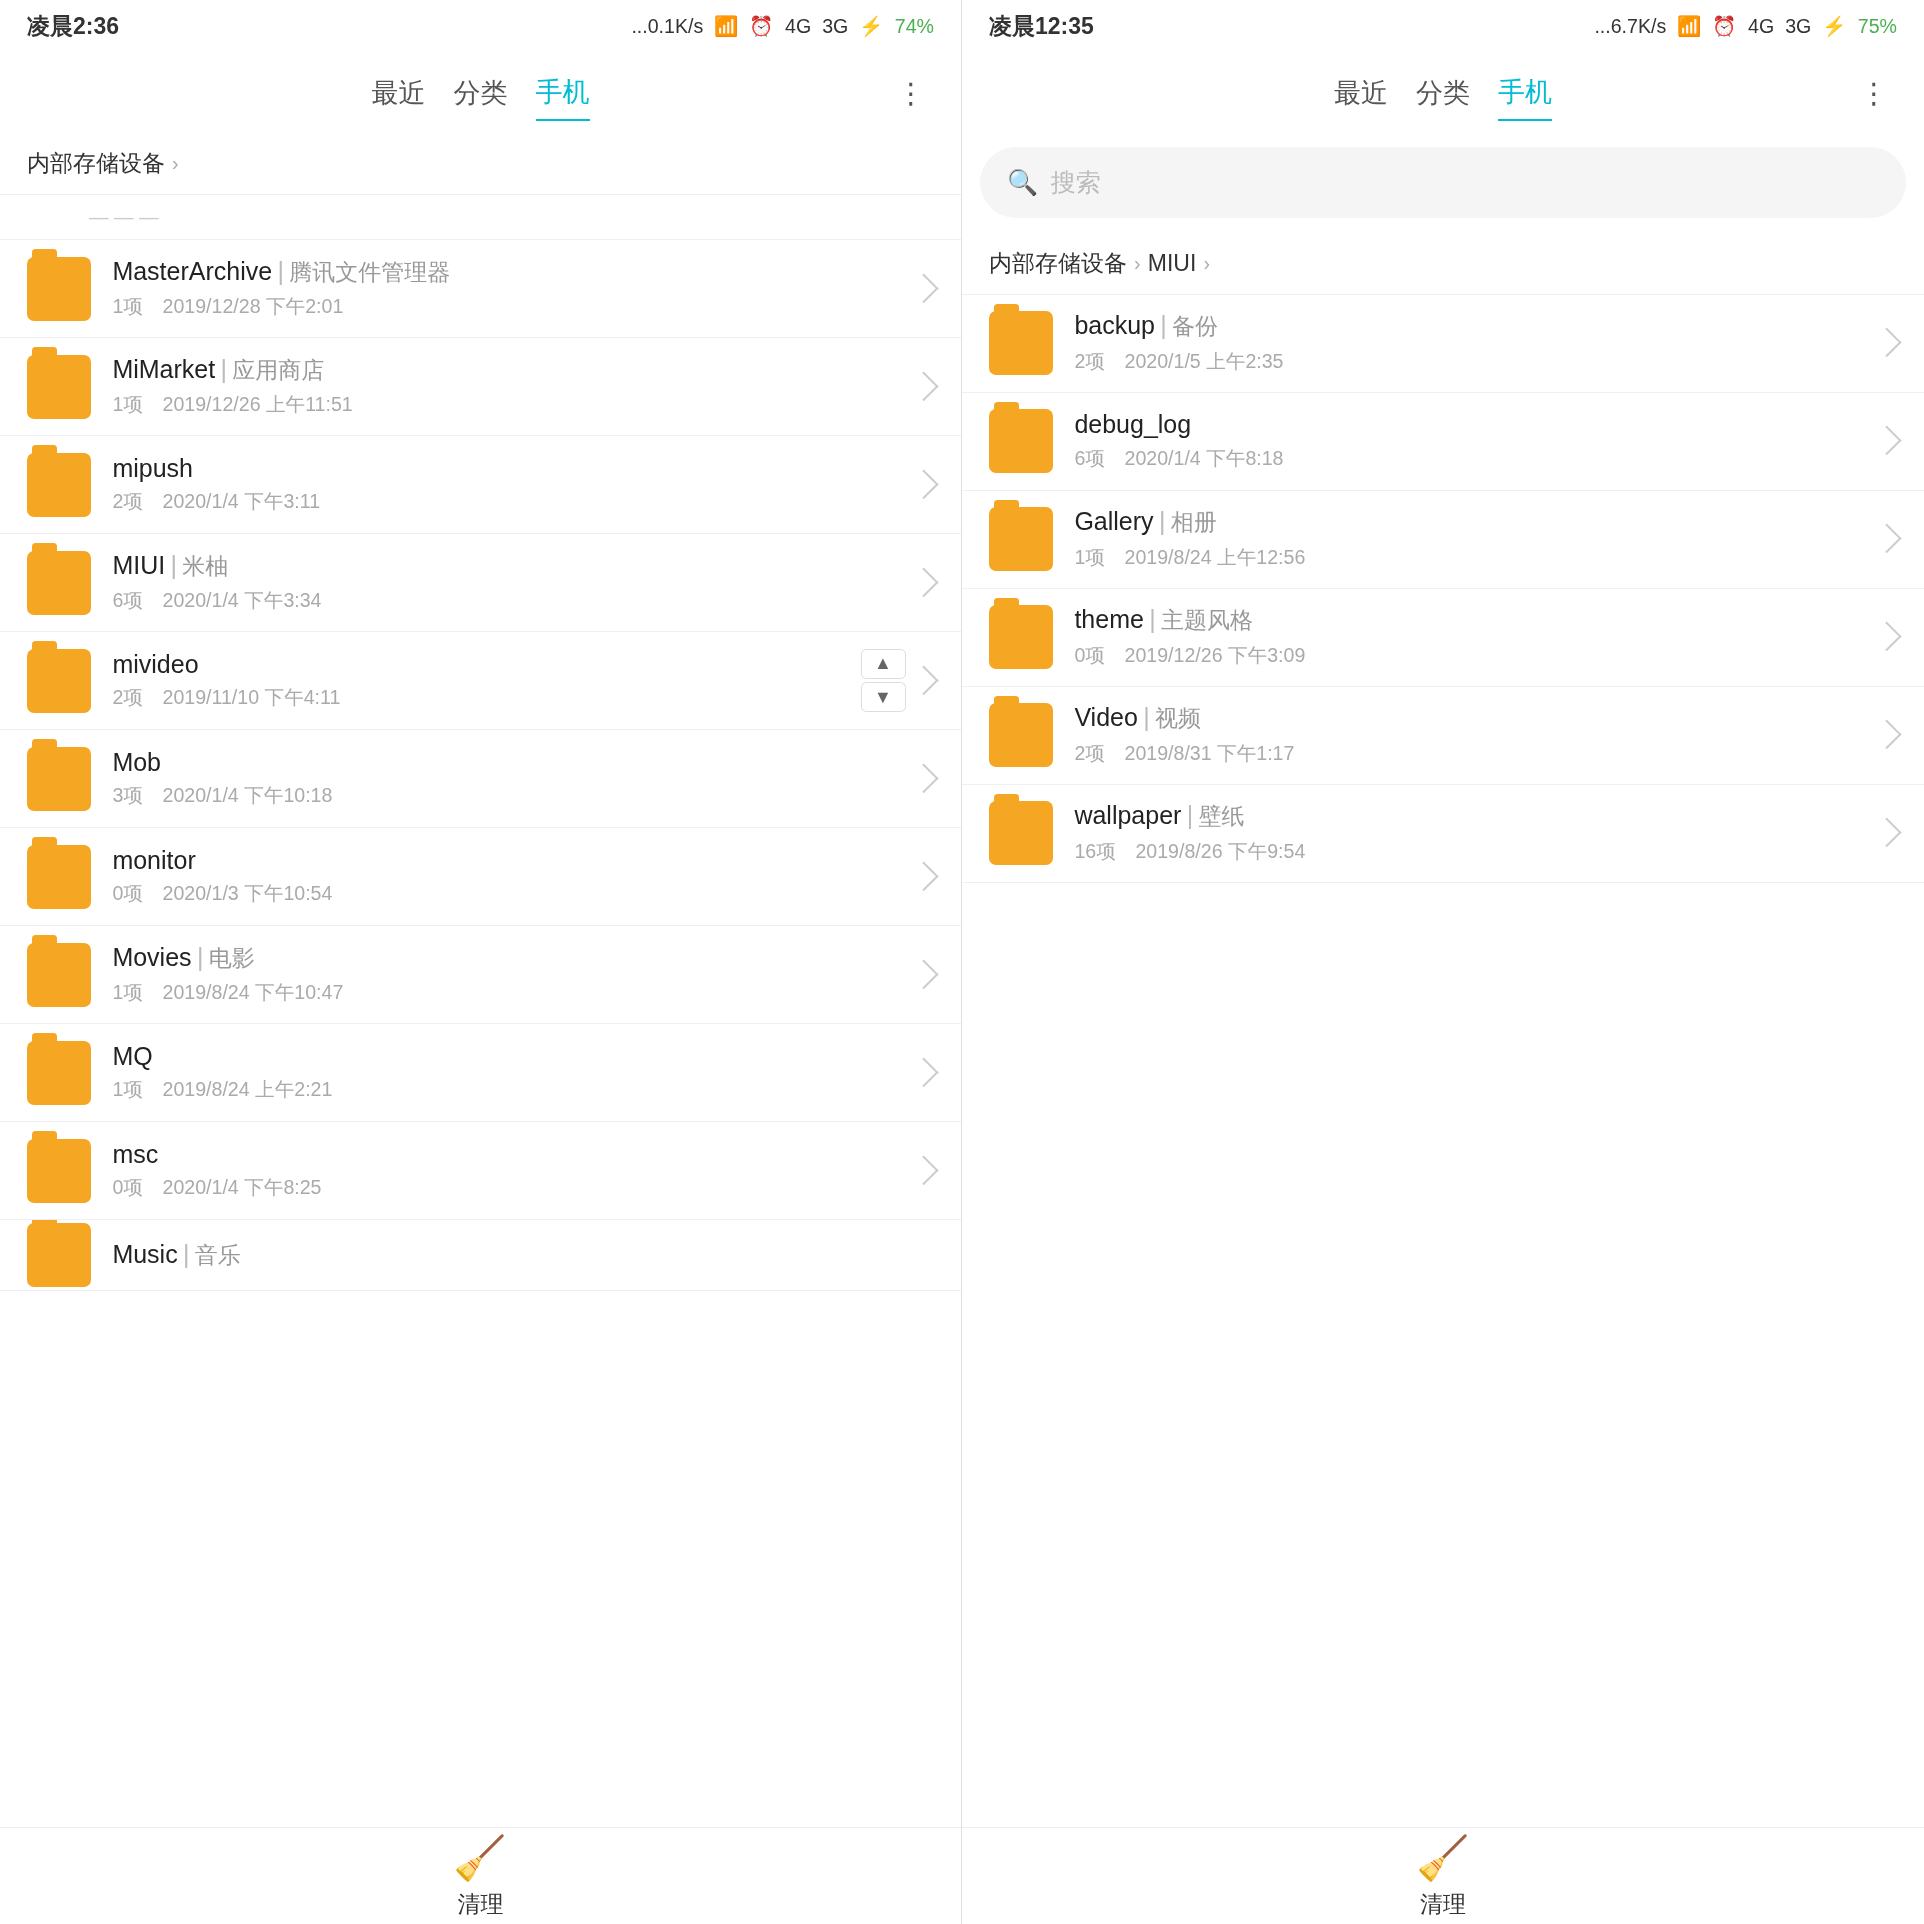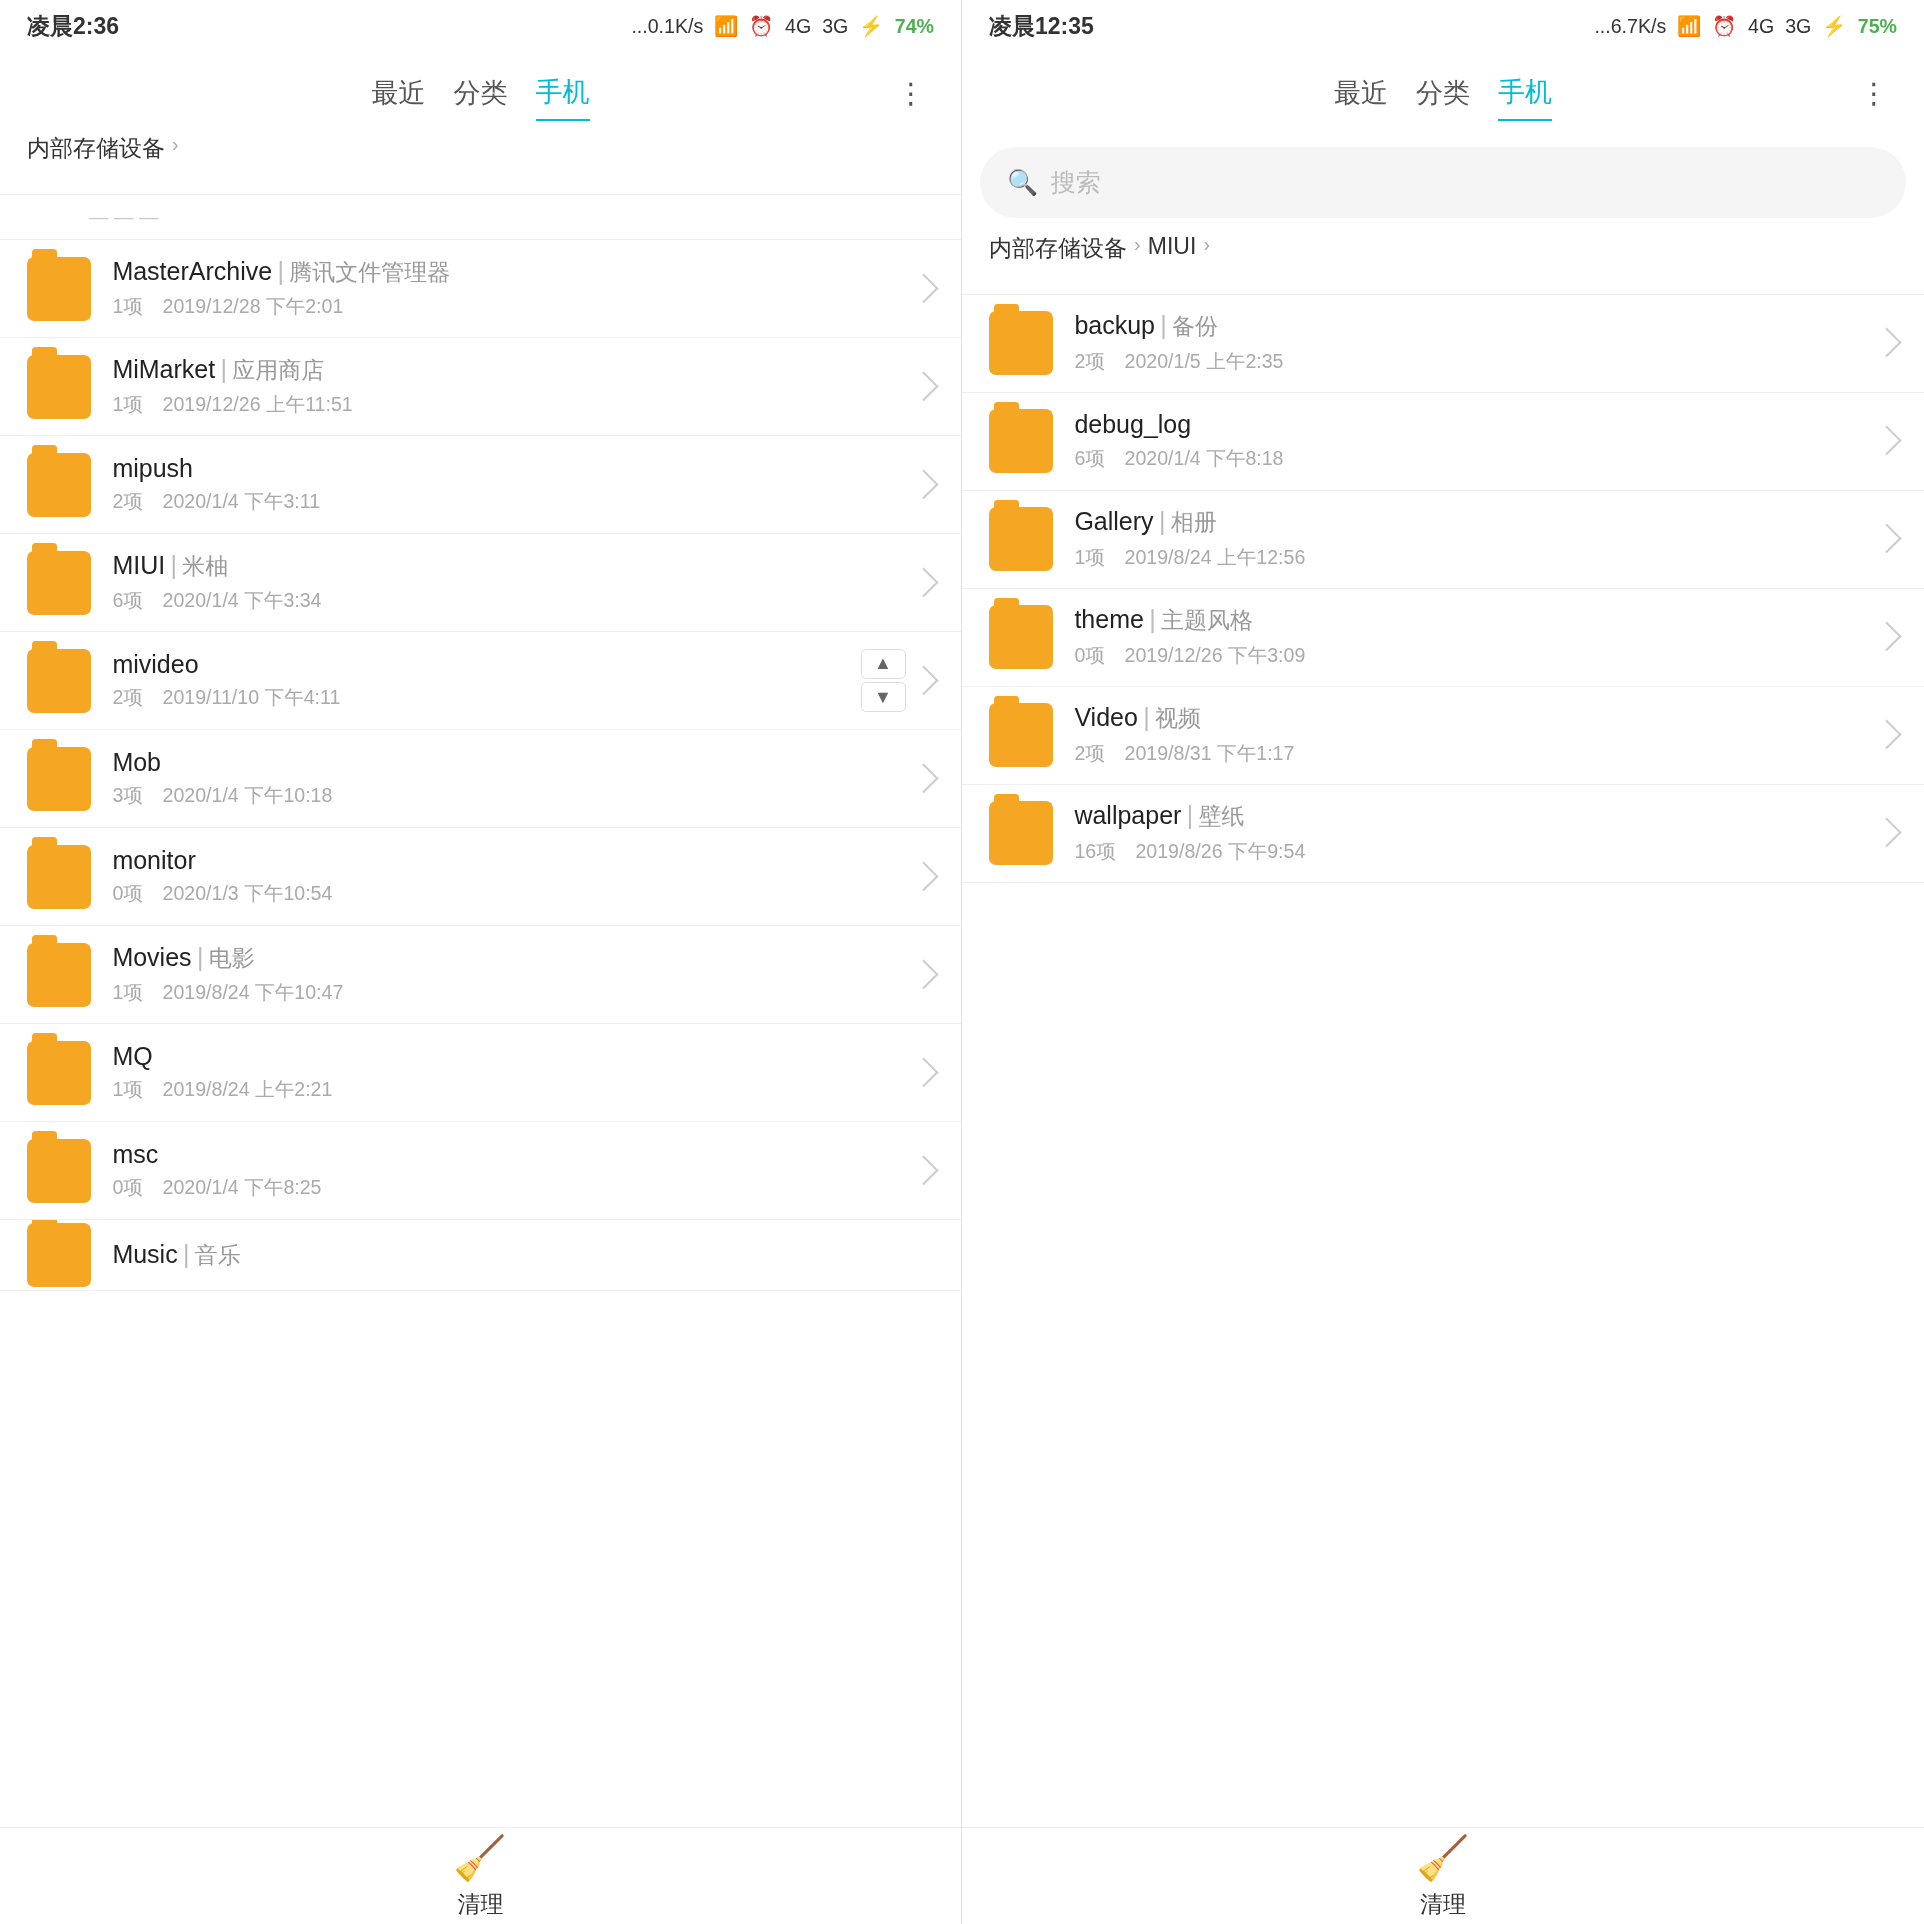--- a/index.html
+++ b/index.html
@@ -39,21 +39,21 @@
     .status-icons {
       margin-left: auto;
       display: flex;
       align-items: center;
       gap: 11px;
       font-size: 19.6px;
       color: #333;
     }
     .battery-green {
       color: #4CAF50;
-      font-weight: bold;
+      font-weight: normal;
     }
 
     
     .nav-tabs {
       height: 80px;
       display: flex;
       align-items: center;
       justify-content: center;
       gap: 28px;
       background: #fff;
@@ -75,20 +75,21 @@
       right: 36px;
       font-size: 28.5px;
       color: #555;
       cursor: pointer;
     }
 
     
     .breadcrumb {
       height: 62px;
       display: flex;
+      align-items: center;
       padding: 0 27px;
       background: #fff;
       flex-shrink: 0;
       border-bottom: 0.9px solid #eee;
     }
     .breadcrumb-text {
       font-size: 23px;
       color: #333;
     }
     .breadcrumb-arrow {

